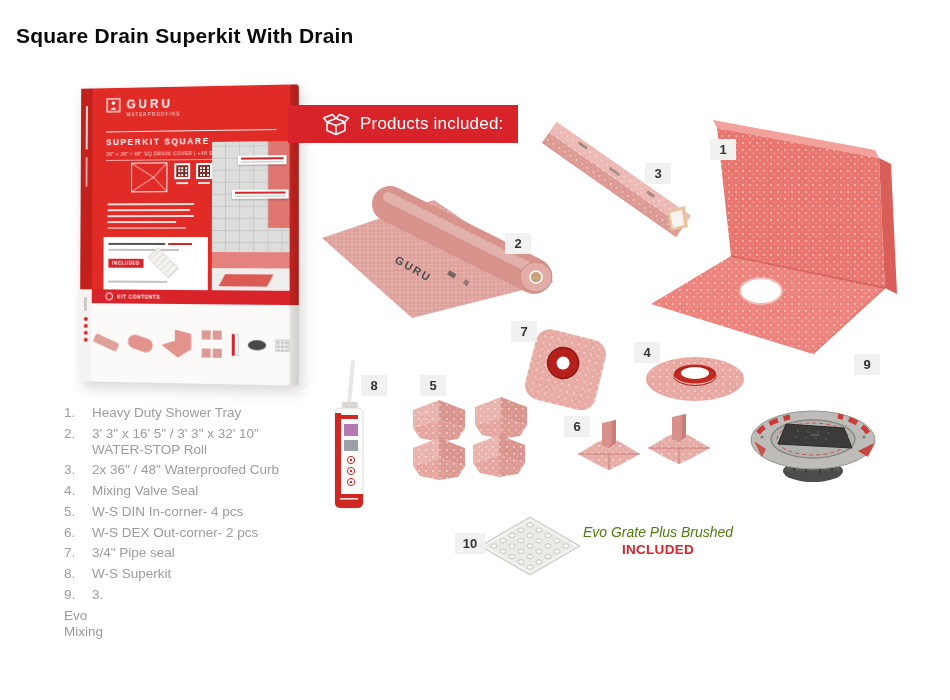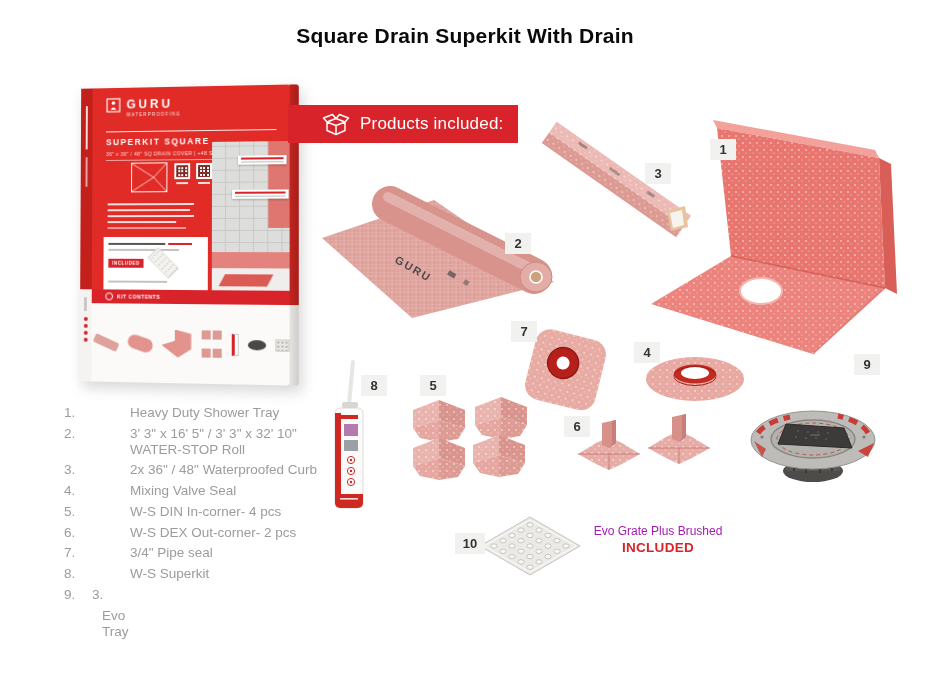--- a/index.html
+++ b/index.html
@@ -1,43 +1,43 @@
 <!DOCTYPE html>
 <html><head>
 <meta charset="utf-8">
 <style>
   * { margin:0; padding:0; box-sizing:border-box; }
   html,body { background:#fff; }
   #stage { position:relative; width:950px; height:700px; background:#fff; overflow:hidden;
            font-family:"Liberation Sans", sans-serif; }
 
   
-  .page-title { position:absolute; left:0; top:24px; width:930px; text-align:center;
-    font-size:21px; font-weight:bold; color:#0a0a0a; letter-spacing:.2px; }
+  .page-title { position:absolute; left:0; top:24px; width:930px; 
+    font-size:21px; font-weight:bold; color:#0a0a0a; letter-spacing:.2px;padding-left:16px; }
 
   
   .banner { position:absolute; left:288px; top:105px; width:230px; height:38px;
     background:#d8232a; display:flex; align-items:center; gap:10px; padding-left:34px; z-index:6; }
   .banner-label { color:#fff; font-size:17px; font-weight:400; letter-spacing:.2px; }
 
   
   .badge { position:absolute; width:26px; height:21px; background:#f1f1f0; color:#333;
     font-size:13px; font-weight:600; text-align:center; line-height:21px; z-index:5; }
   .badge.wide { width:30px;margin-top:32px; }
 
   
   .included-list { position:absolute; left:64px; top:405px; width:290px;
     display:grid; grid-template-columns:28px 1fr; row-gap:5px;
     font-size:13.5px; line-height:1.17; color:#9c9c9b; }
   .list-num { color:#9c9c9b; }
-  .list-label { white-space:pre-line;margin-left:38px; }
+  .list-label { white-space:pre-line; }
 
   
   .grate-note { position:absolute; left:560px; top:524px; width:196px; text-align:center; }
-  .grate-note .gn-title { font-size:12px; color:#a21caf; }
+  .grate-note .gn-title { font-size:14px; color:#4d7c0f;font-style:italic; }
   .grate-note .gn-status { font-size:13.5px; font-weight:bold; color:#d8232a; margin-top:2px; letter-spacing:.3px; }
 
   
   .kitbox { position:absolute; left:78px; top:86px; width:222px; height:297px;
     transform:perspective(900px) rotateY(-7deg) rotateX(1.2deg);
     filter:drop-shadow(3px 6px 7px rgba(0,0,0,.16)); z-index:2; }
   .kb-spine { position:absolute; left:0; top:0; width:12px; height:100%; }
   .kb-spine .sp-red { position:absolute; left:0; top:0; width:100%; height:204px; background:#c3201c; }
   .kb-spine .sp-white { position:absolute; left:0; top:204px; width:100%; height:93px; background:#f4f3f1; }
   .sp-bar { position:absolute; left:5px; width:2px; background:rgba(255,255,255,.85); }
@@ -429,21 +429,21 @@
     <span class="list-num">5.</span>
       <span class="list-label">W-S DIN In-corner- 4 pcs</span>
     <span class="list-num">6.</span>
       <span class="list-label">W-S DEX Out-corner- 2 pcs</span>
     <span class="list-num">7.</span>
       <span class="list-label">3/4" Pipe seal</span>
     <span class="list-num">8.</span>
       <span class="list-label">W-S Superkit</span>
     <span class="list-num">9.</span>
     <span class="list-num">3.</span>
-      <span class="list-label">Evo Tray</span>
+      <span class="list-label">Evo Mixing</span>
   </div>
 
   <div class="grate-note">
     <div class="gn-title">Evo Grate Plus Brushed</div>
     <div class="gn-status">INCLUDED</div>
   </div>
 
 </div>
 
 </body></html>

